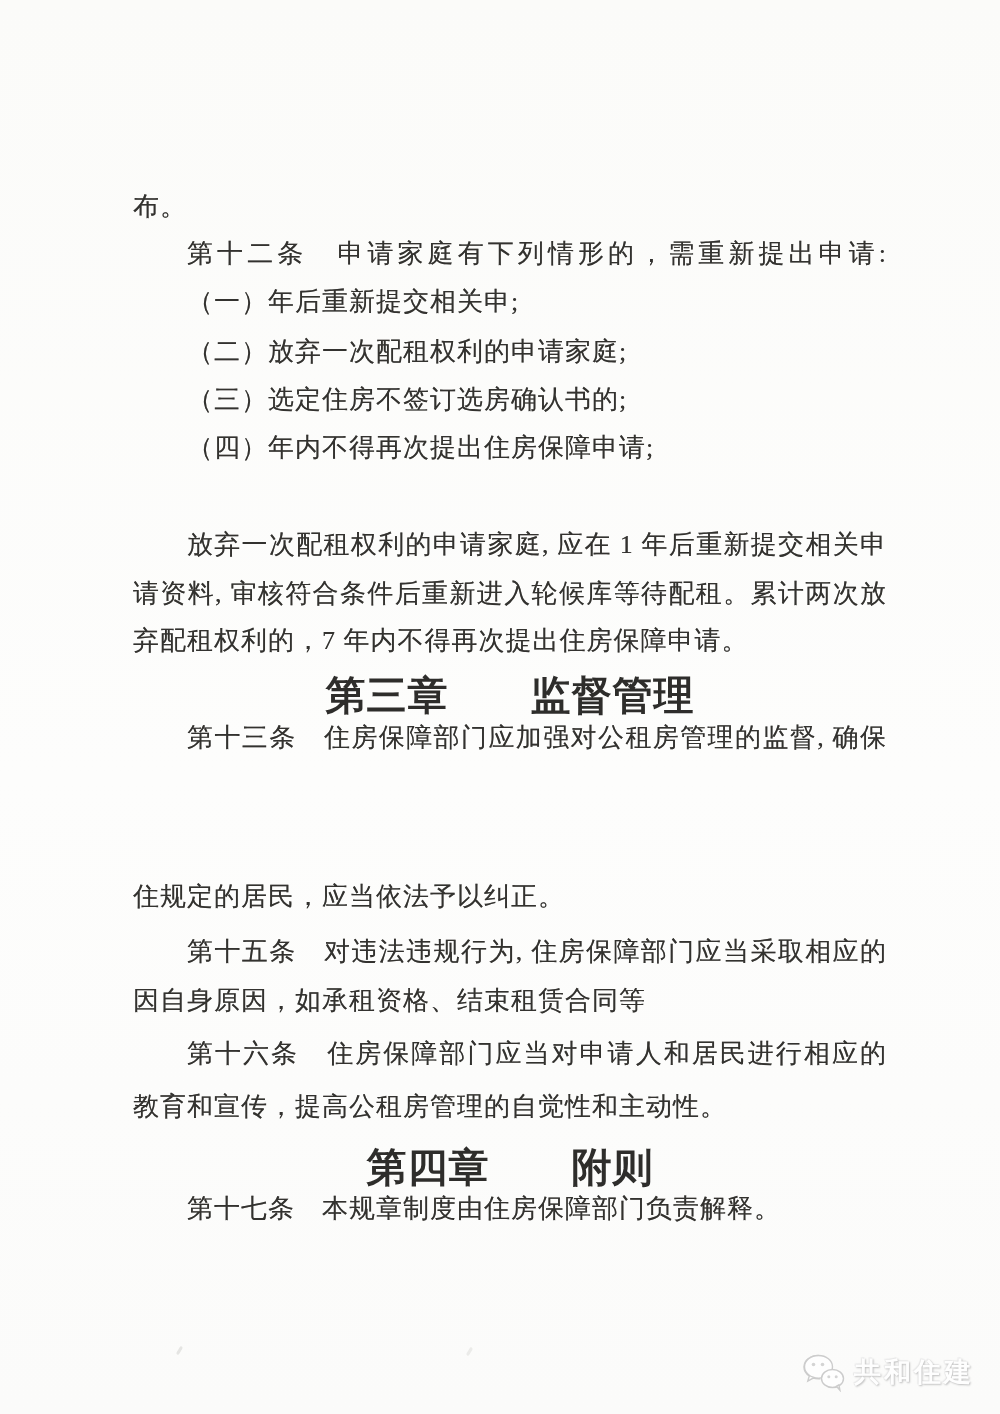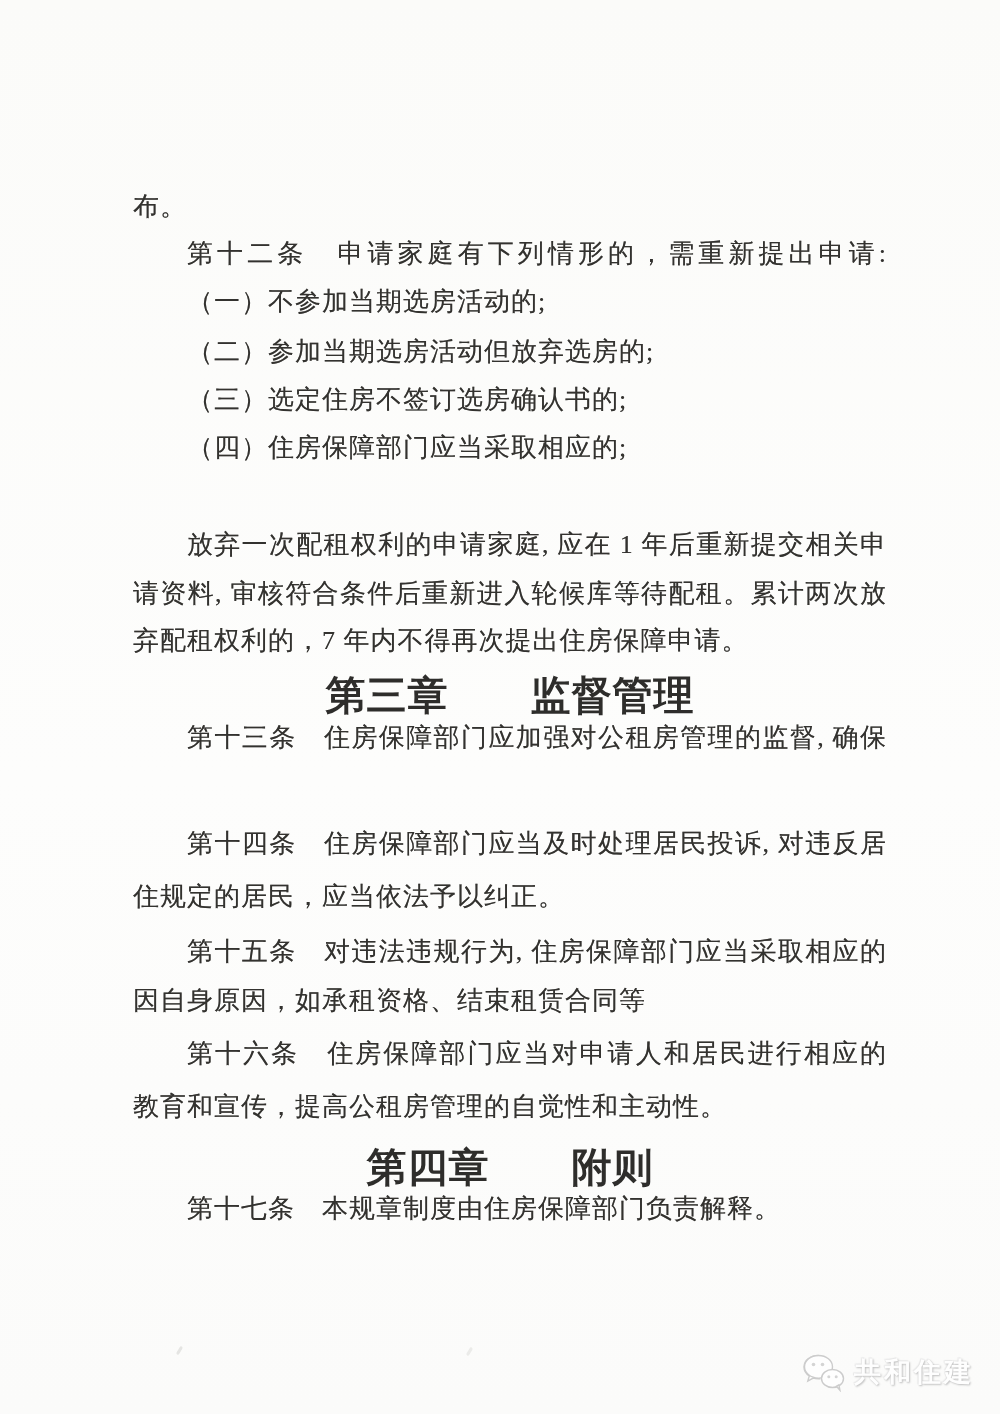--- a/index.html
+++ b/index.html
@@ -80,32 +80,31 @@
     opacity: 0.7;
   }
 </style>
 </head>
 <body>
 
 <div class="page">
 
   <div class="line" style="top:190px">布。</div>
   <div class="line indent flush" style="top:237px">第十二条　申请家庭有下列情形的，需重新提出申请:</div>
-  <div class="line indent" style="top:285px">（一）不参加当期选房活动的;</div>
-  <div class="line indent" style="top:335px">（二）参加当期选房活动但放弃选房的;</div>
+  <div class="line indent" style="top:285px">（一）年后重新提交相关申;</div>
+  <div class="line indent" style="top:335px">（二）放弃一次配租权利的申请家庭;</div>
   <div class="line indent" style="top:383px">（三）选定住房不签订选房确认书的;</div>
-  <div class="line indent" style="top:431px">（四）住房保障部门应当采取相应的;</div>
+  <div class="line indent" style="top:431px">（四）年内不得再次提出住房保障申请;</div>
   <div class="line indent flush" style="top:528px">放弃一次配租权利的申请家庭, 应在 1 年后重新提交相关申</div>
   <div class="line flush" style="top:577px">请资料, 审核符合条件后重新进入轮候库等待配租。累计两次放</div>
   <div class="line" style="top:624px">弃配租权利的，7 年内不得再次提出住房保障申请。</div>
 
   <div class="heading" style="top:668px">第三章　　监督管理</div>
 
   <div class="line indent flush" style="top:721px">第十三条　住房保障部门应加强对公租房管理的监督, 确保</div>
-  <div class="line indent flush" style="top:827px">第十四条　住房保障部门应当及时处理居民投诉, 对违反居</div>
   <div class="line indent flush" style="top:935px">第十五条　对违法违规行为, 住房保障部门应当采取相应的</div>
   <div class="line" style="top:880px">住规定的居民，应当依法予以纠正。</div>
   <div class="line" style="top:984px">因自身原因，如承租资格、结束租赁合同等</div>
   <div class="line indent flush" style="top:1037px">第十六条　住房保障部门应当对申请人和居民进行相应的</div>
   <div class="line" style="top:1090px">教育和宣传，提高公租房管理的自觉性和主动性。</div>
 
   <div class="heading" style="top:1140px">第四章　　附则</div>
 
   <div class="line indent" style="top:1192px">第十七条　本规章制度由住房保障部门负责解释。</div>
 

